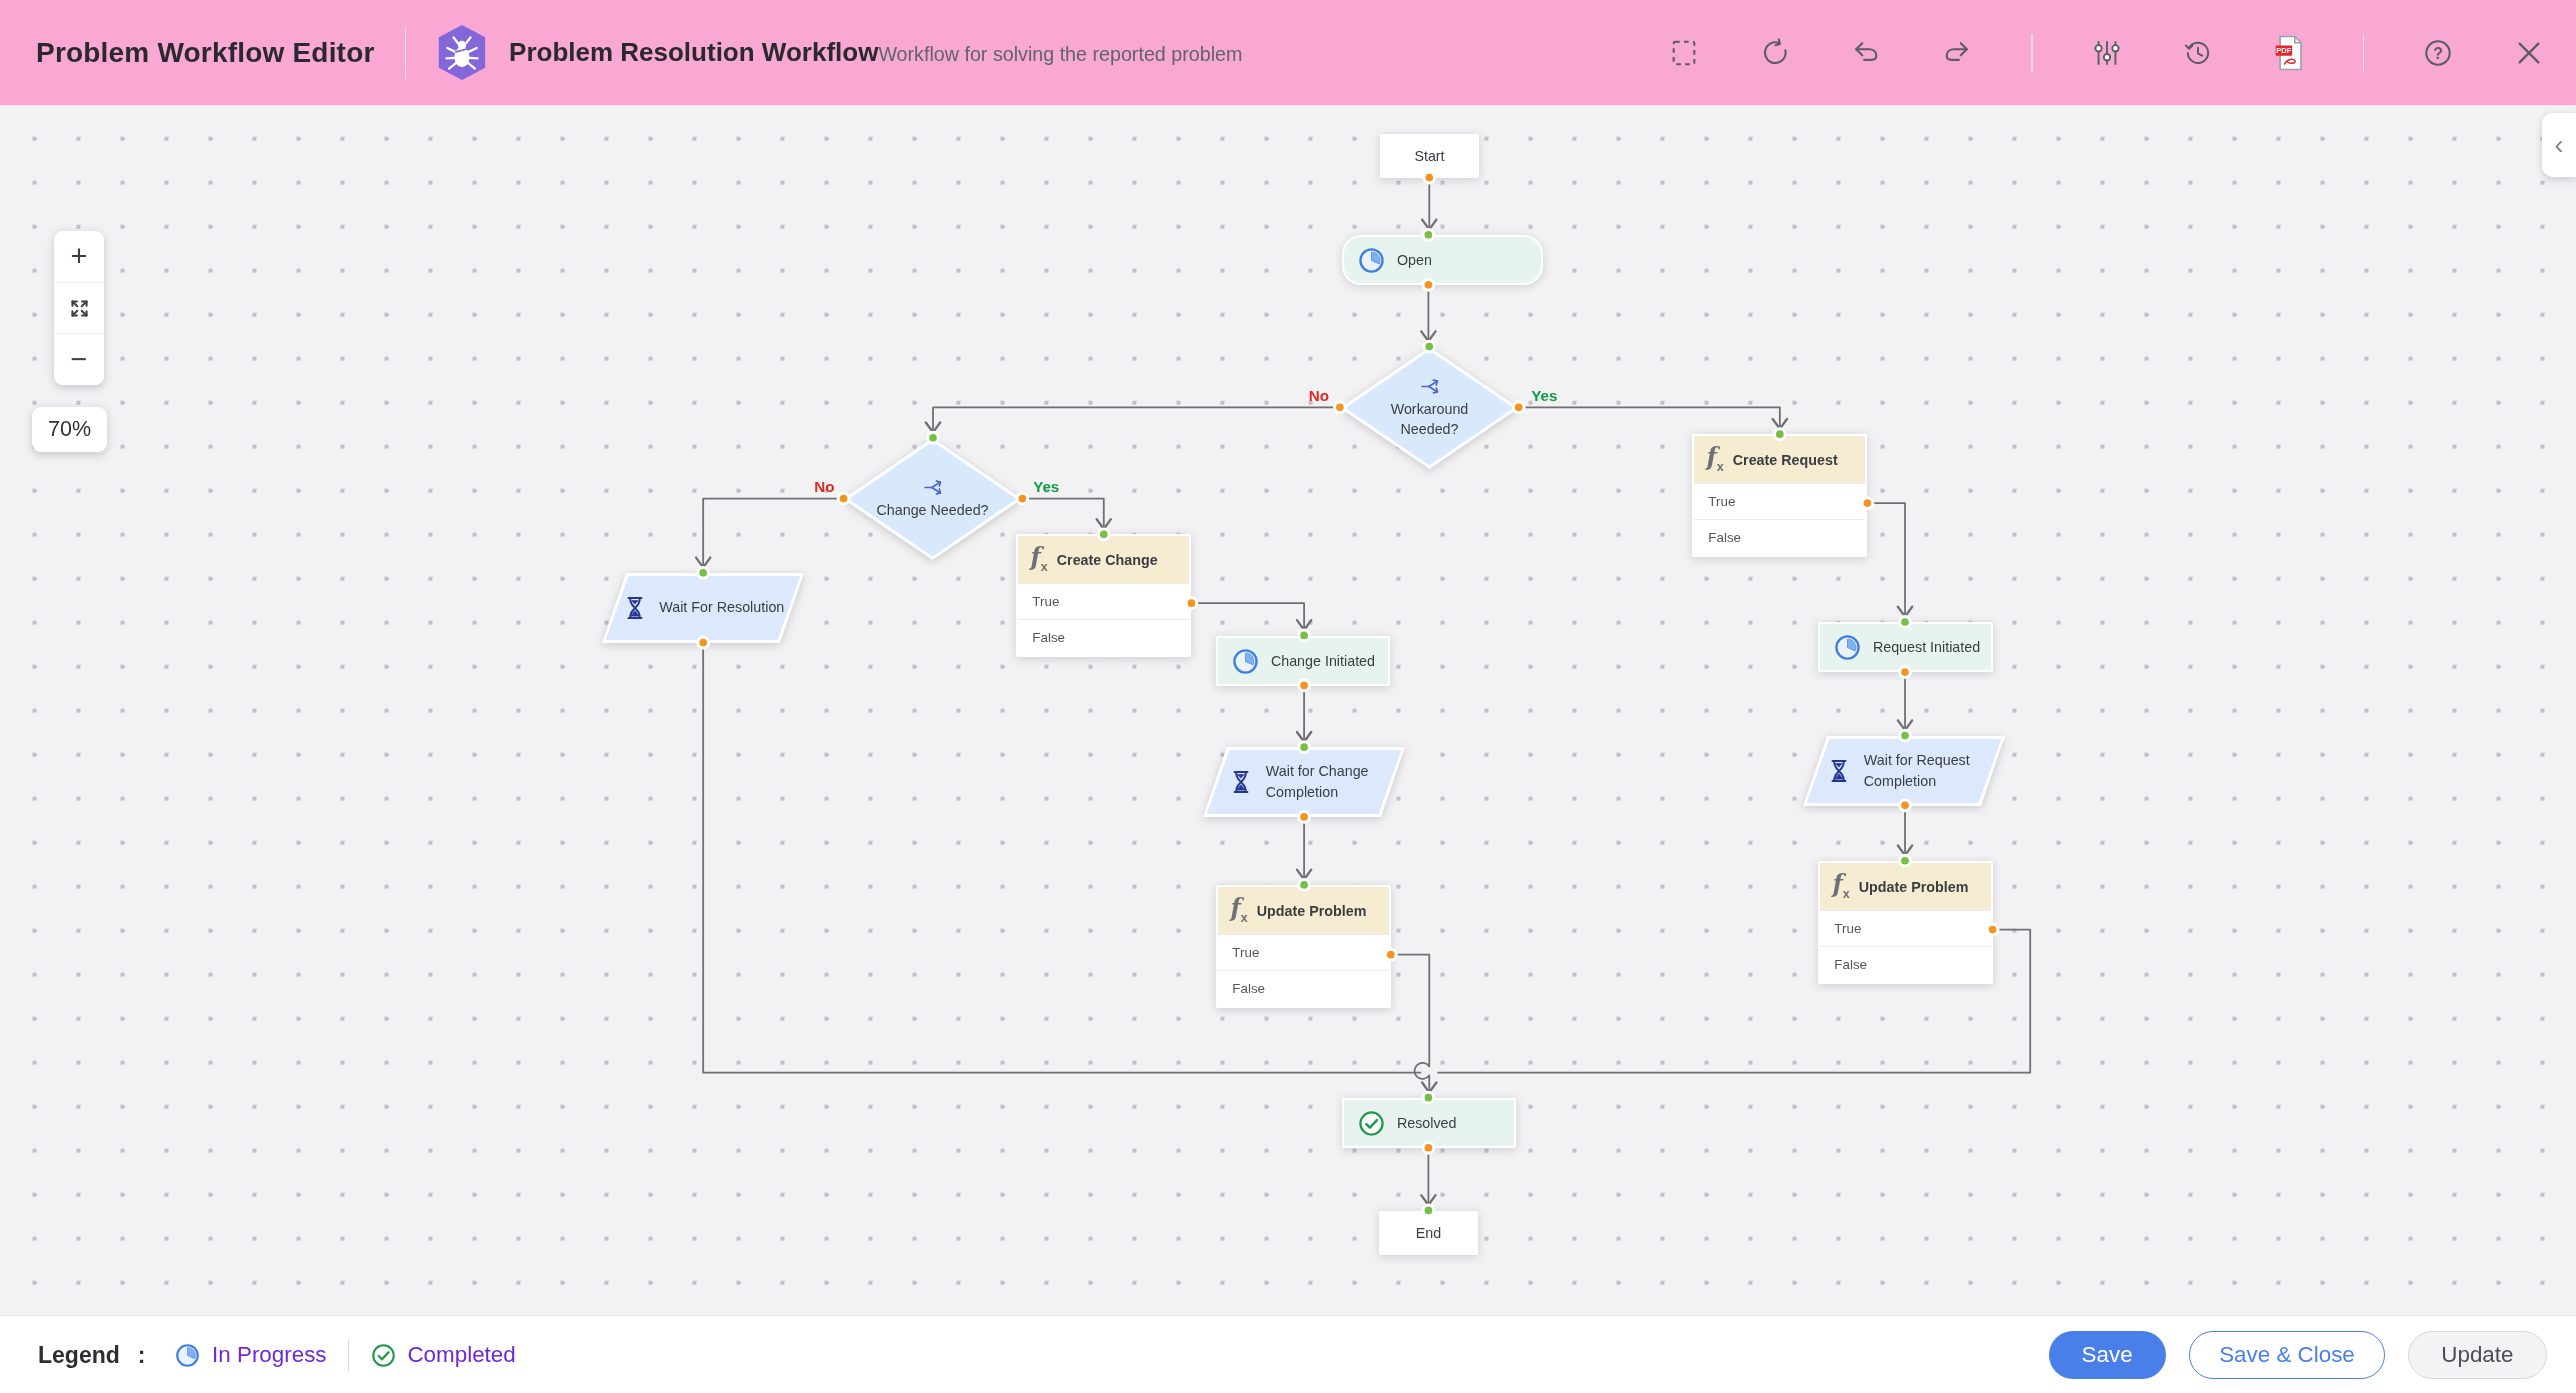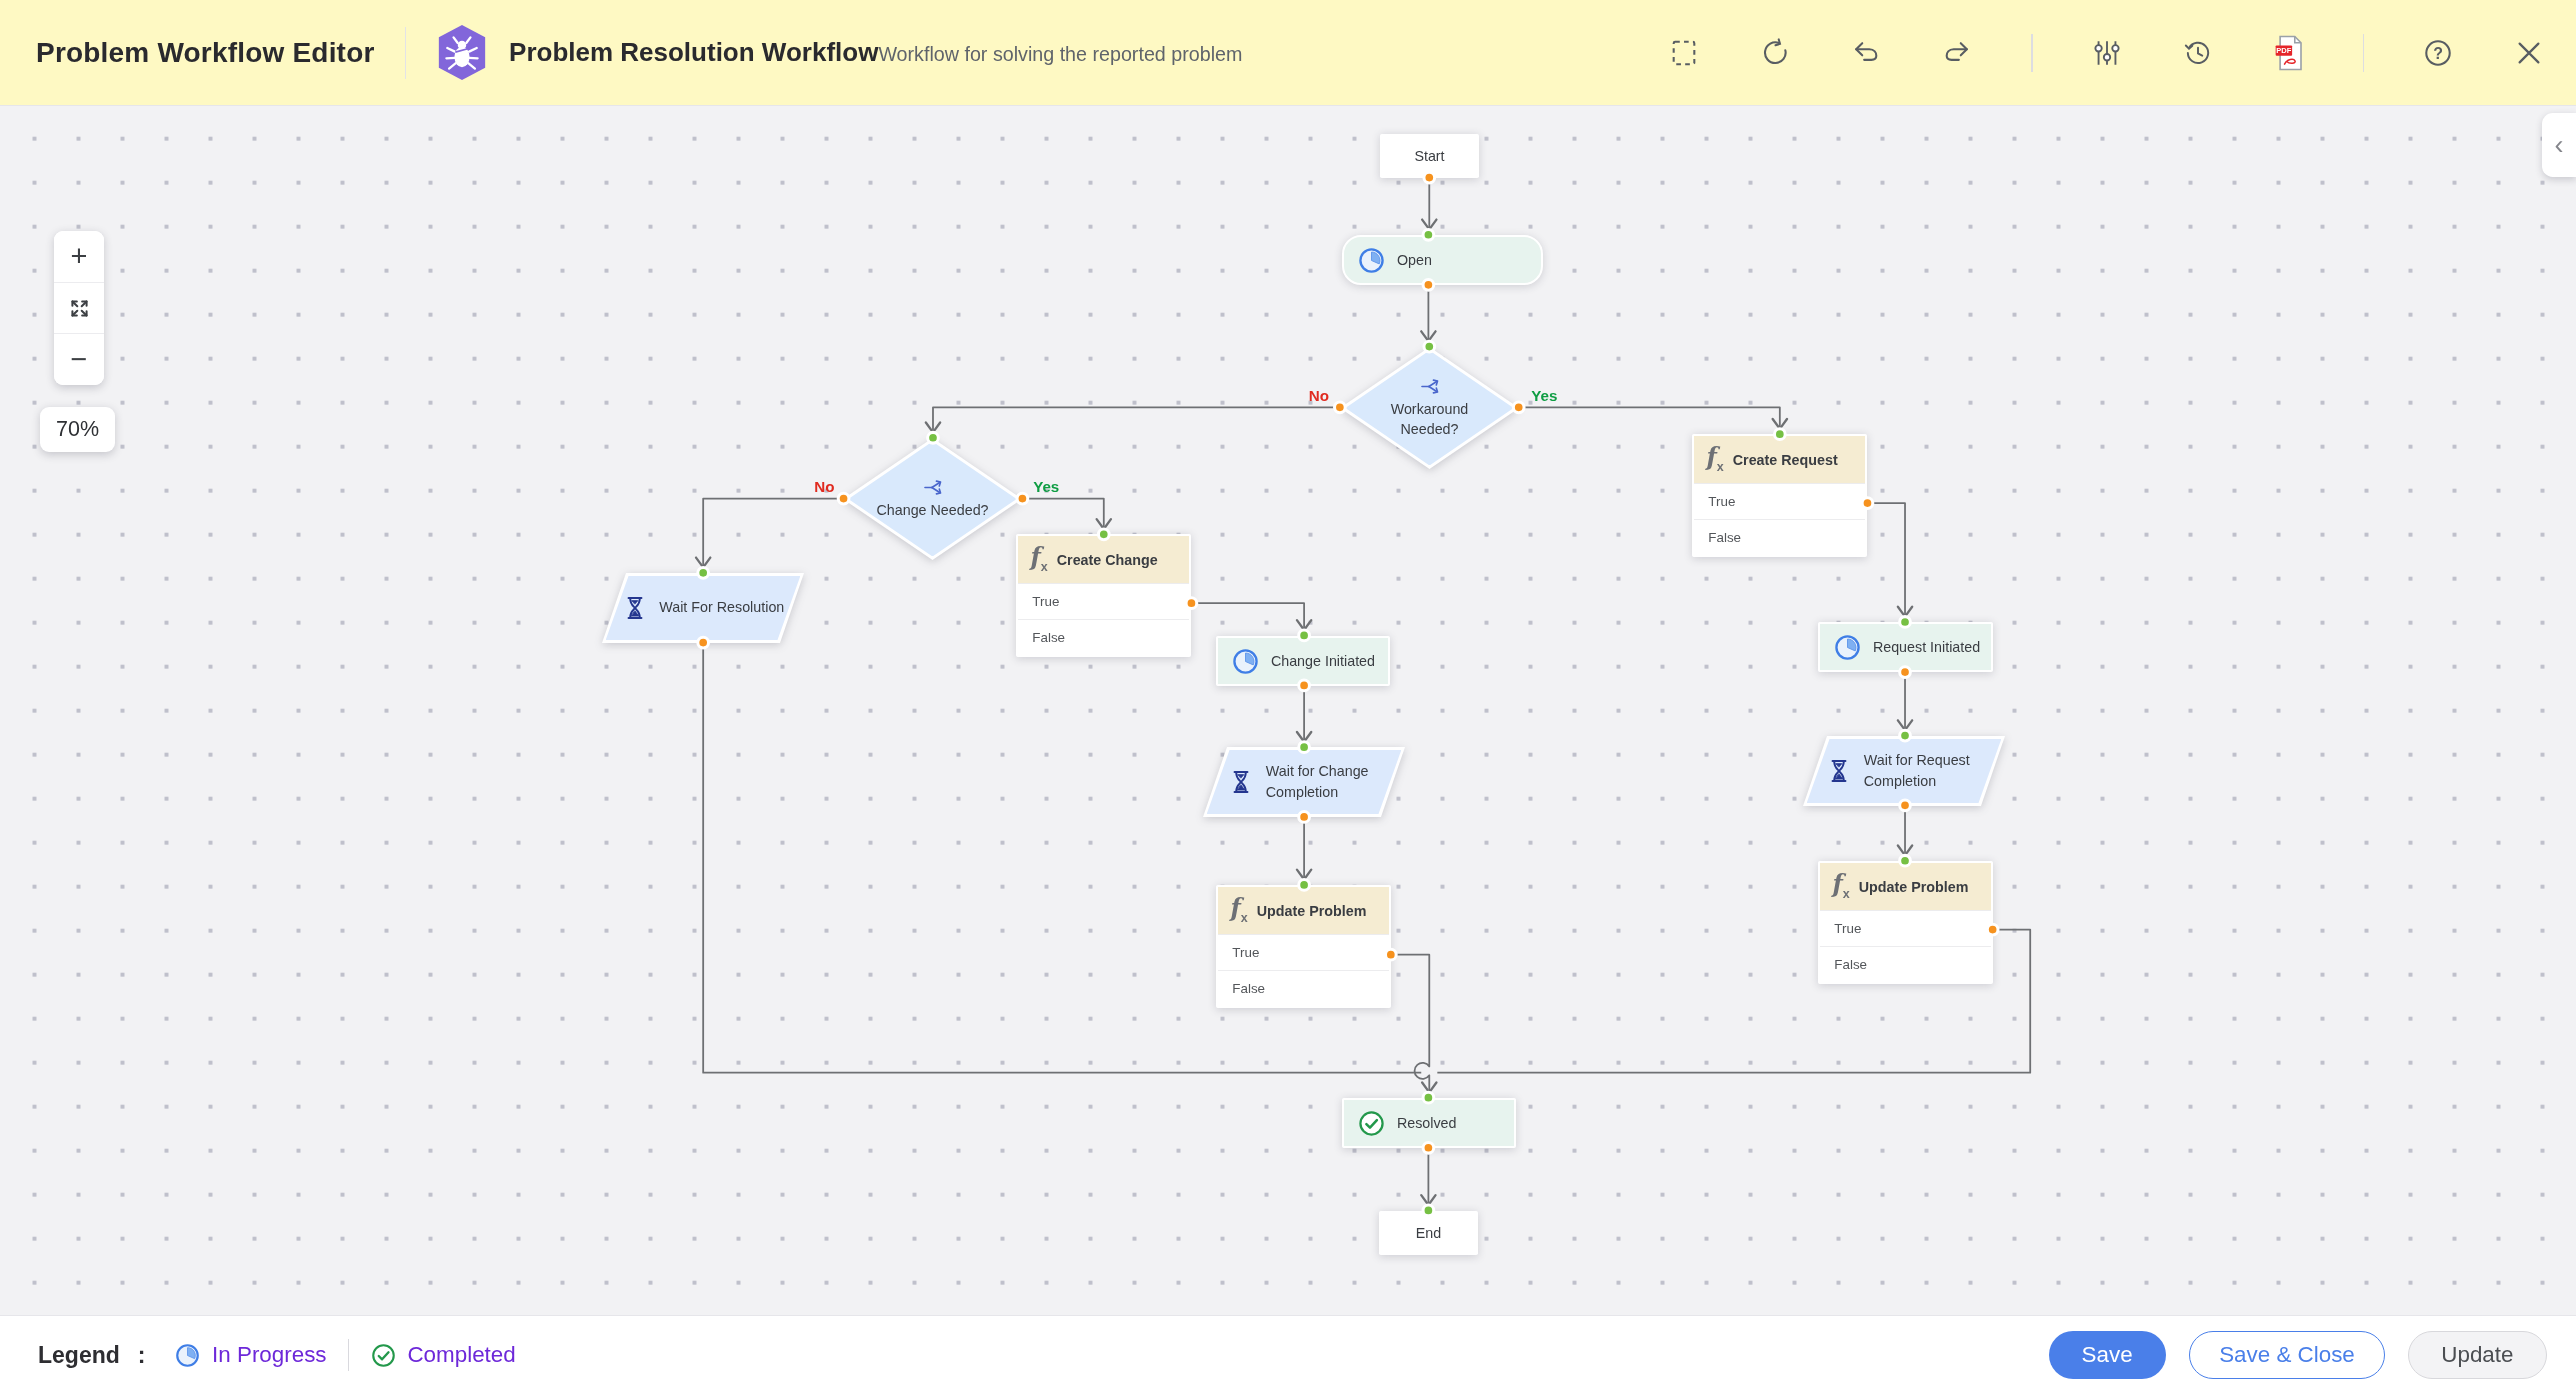--- a/index.html
+++ b/index.html
@@ -1,20 +1,20 @@
 <!DOCTYPE html>
 <html style="font-size:14.3px"><head>
 <meta charset="utf-8">
 <style>
   * { margin:0; padding:0; box-sizing:border-box; }
   html,body { width:2576px; height:1394px; font-family:"Liberation Sans", sans-serif; background:#fff; }
   .app { position:relative; width:2576px; height:1394px; overflow:hidden; background:#fff; }
 
   
-  .header { position:absolute; top:0; left:0; width:2576px; height:106px; background:#fef9c3;
+  .header { position:absolute; top:0; left:0; width:2576px; height:106px; background:#f9a8d4;
             border-bottom:0.9px solid #e6e6ea; display:flex; align-items:center; z-index:50; }
   .app-title { margin-left:36px; font-size:28px; font-weight:700; color:#2a2a2e; letter-spacing:0.2px; }
   .hdr-divider { width:1.8px; height:52px; background:#e3e3e7; margin:0 29px 0 30px; }
   .wf-hex { width:54px; height:57px; flex:0 0 auto; }
   .wf-meta { margin-left:19.7px; display:flex; }
   .wf-name { font-size:26px; font-weight:700; color:#2a2a2e; }
   .wf-desc { font-size:19.7px; color:#5f646b; margin-top:6.3px; }
   .toolbar { margin-left:auto; margin-right:30px; display:flex; align-items:center; gap:57px; color:#585d62; }
   .tb-btn { width:34px; height:36px; display:flex; align-items:center; justify-content:center;
             background:none; border:none; cursor:pointer; color:#585d62; }
@@ -62,21 +62,21 @@
   .diamond .shape-content { flex-direction:column; gap:2.7px; text-align:center; line-height:1.4; }
   .para .shape-content { gap:11.6px; line-height:1.5; }
 
   
   .zoom-panel { position:absolute; left:54px; top:125px; width:50px; height:154px; background:#fff;
                 border-radius:9px; box-shadow:0 2.7px 9px rgba(50,50,70,.22); z-index:40;
                 display:flex; flex-direction:column; overflow:hidden; }
   .zoom-btn { flex:1; border:none; background:#fff; cursor:pointer; display:flex; align-items:center;
               justify-content:center; font-size:29px; color:#3c3f43; font-weight:500; }
   .zoom-btn + .zoom-btn { border-top:1.3px solid #ececef; }
-  .zoom-level { position:absolute; left:40px; top:301px; width:75px; height:45px; background:#fff;
+  .zoom-level { position:absolute; left:32px; top:301px; width:75px; height:45px; background:#fff;
                 border-radius:9px; box-shadow:0 2.7px 9px rgba(50,50,70,.22); z-index:40;
                 display:flex; align-items:center; justify-content:center; font-size:21.5px; color:#2e3034; }
 
   
   .collapse-tab { position:absolute; right:0; top:7.2px; width:34px; height:64px; background:#fff;
                   border-radius:10.7px 0 0 10.7px; box-shadow:0 2.7px 7.2px rgba(50,50,70,.2); z-index:40;
                   display:flex; align-items:center; justify-content:center; font-size:27px; color:#85868c;
                   border:none; cursor:pointer; }
 
   

